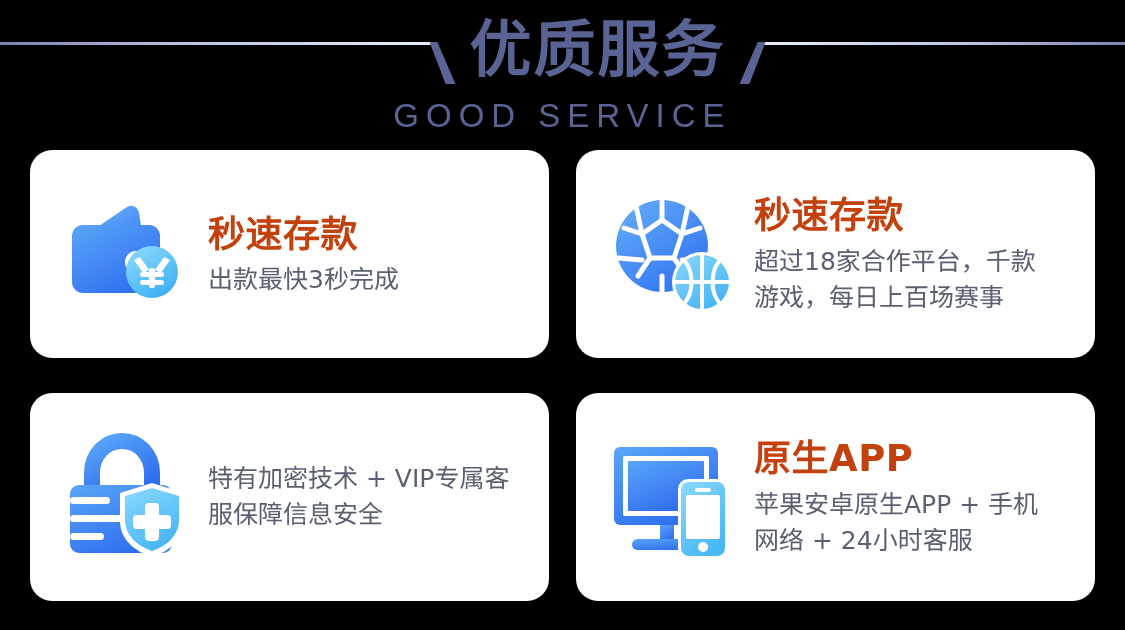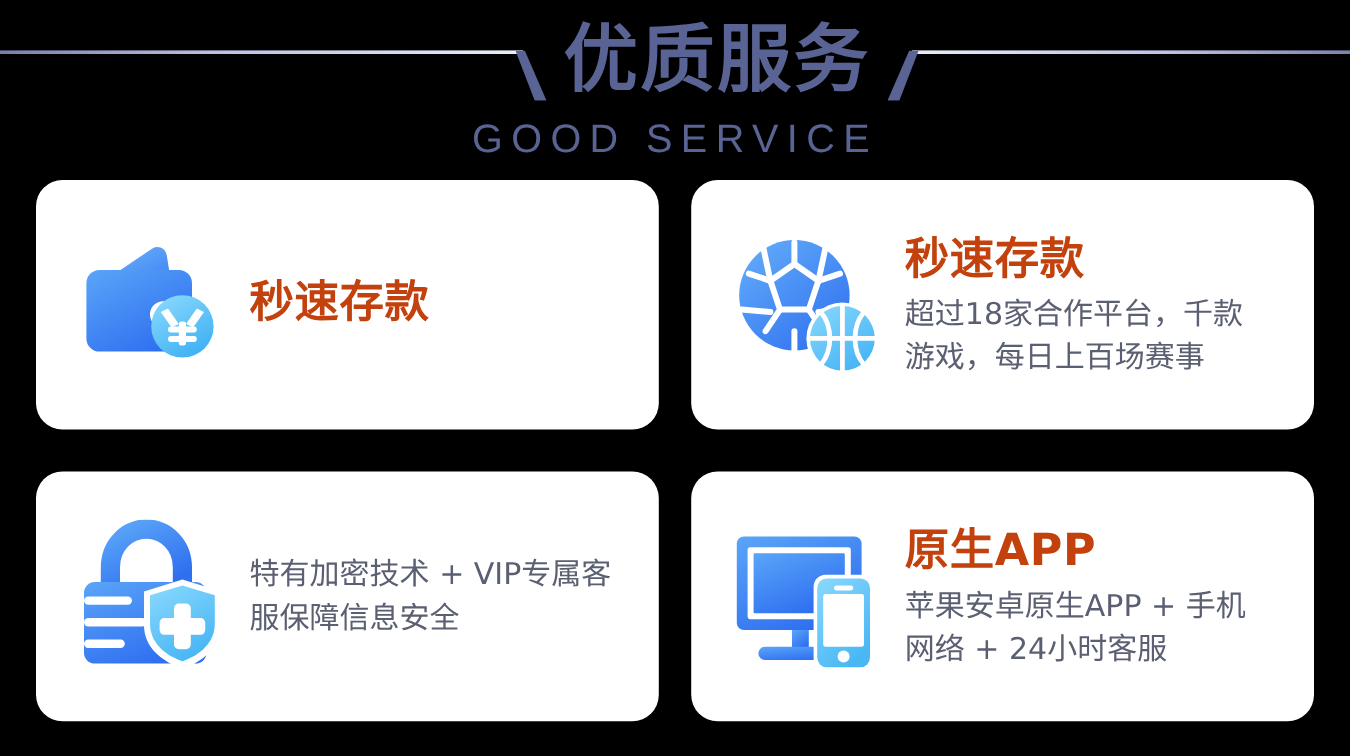--- a/index.html
+++ b/index.html
@@ -227,20 +227,21 @@
             <rect x="85" y="78" width="6" height="20" rx="2"></rect>
             <rect x="76" y="82" width="24" height="5" rx="2.5"></rect>
             <rect x="76" y="90" width="24" height="5" rx="2.5"></rect>
             <path d="M76 67 L85 80 L79 83 L70 70 Z"></path>
             <path d="M100 67 L91 80 L97 83 L106 70 Z"></path>
           </g>
         </svg>
       </div>
       <div class="card-text">
         <div class="card-title">秒速存款</div>
+        <div class="card-desc one-line">出款最快3秒完成</div>
       </div>
     </div>
 
     <div class="card">
       <div class="card-icon">
         <svg viewBox="0 0 128 128" xmlns="http://www.w3.org/2000/svg" aria-hidden="true">
           <defs>
             <linearGradient id="sgrad" x1="0.1" y1="0" x2="0.9" y2="1">
               <stop offset="0%" stop-color="#62acf9"></stop>
               <stop offset="100%" stop-color="#2f6ff0"></stop>

